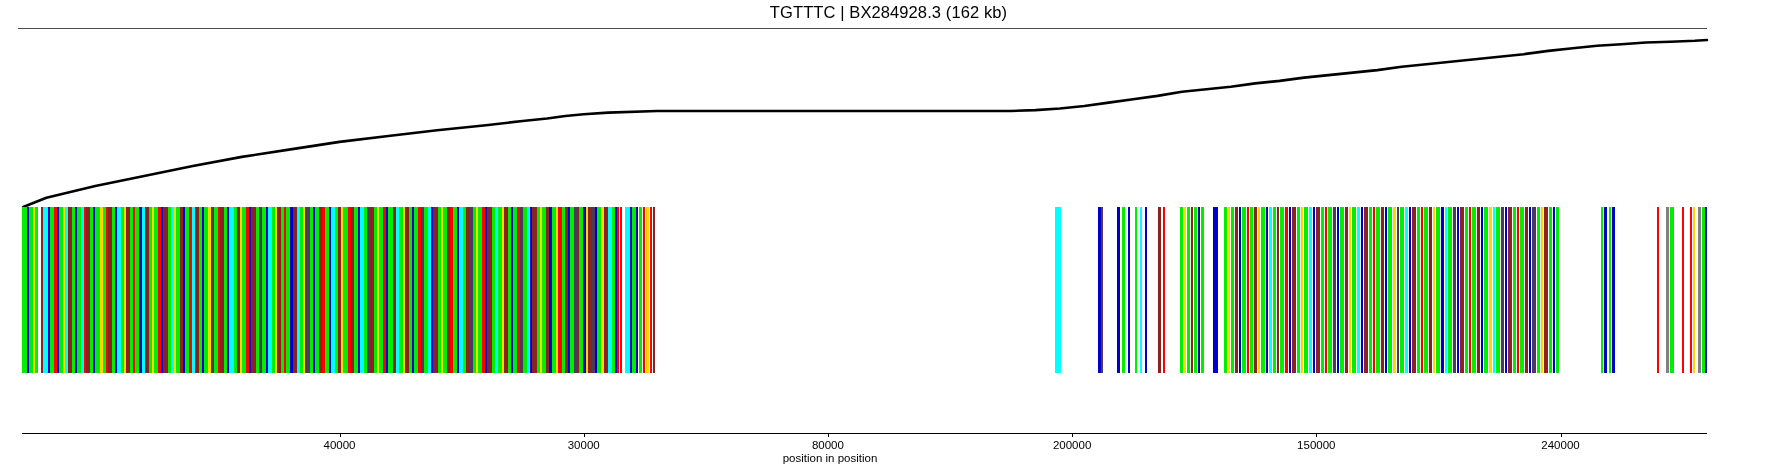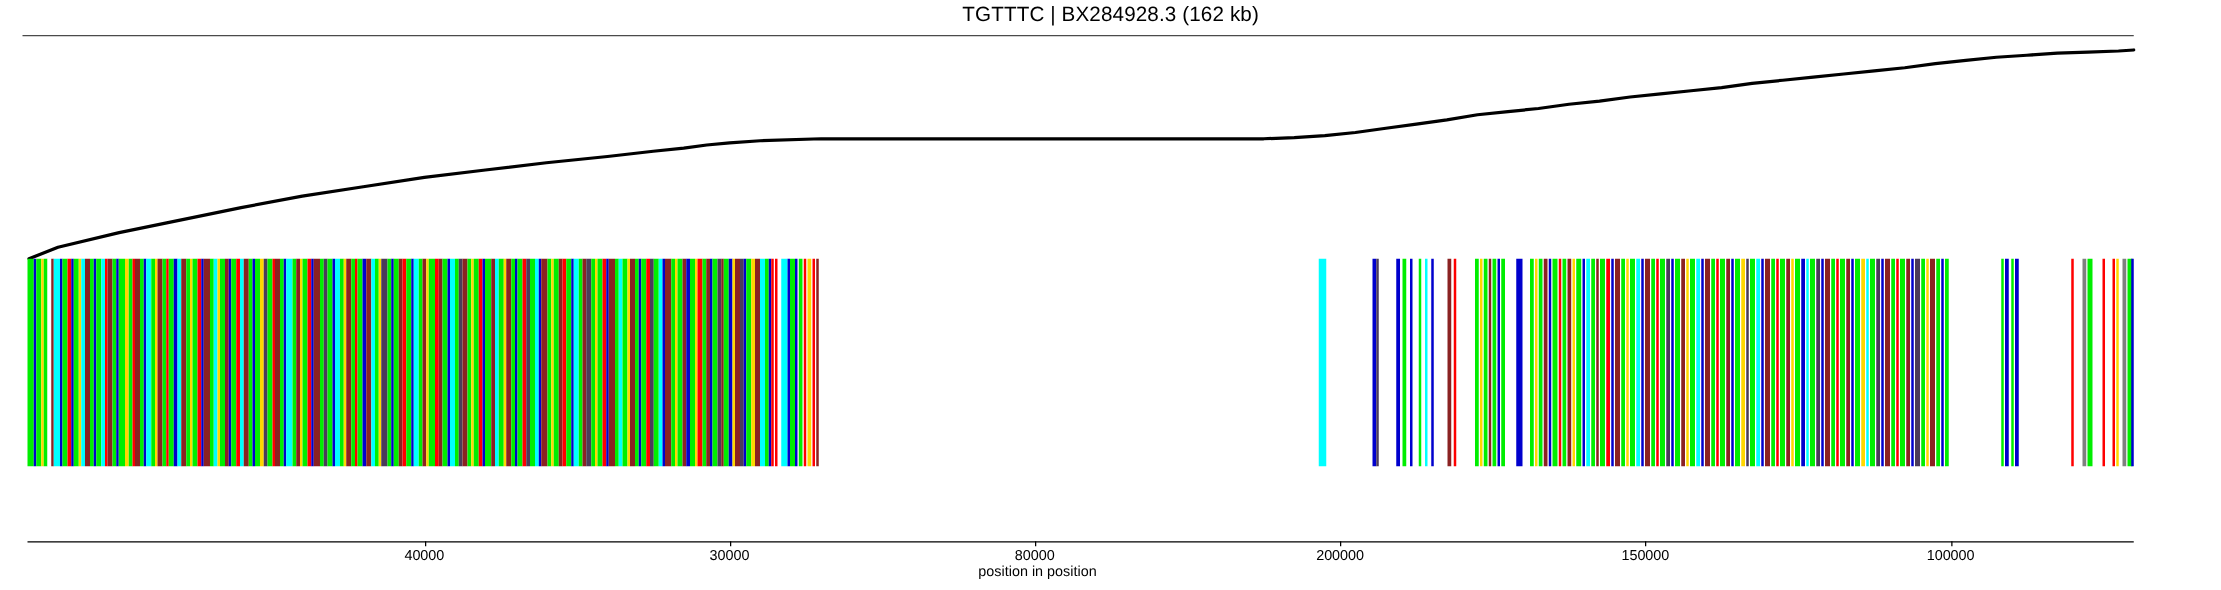--- a/index.html
+++ b/index.html
@@ -440,17 +440,17 @@
       <div class="axis-tick-label" style="left: 339.5px;">40000</div>
       <div class="axis-tick" style="left: 583.7px;"></div>
       <div class="axis-tick-label" style="left: 583.7px;">30000</div>
       <div class="axis-tick" style="left: 827.9px;"></div>
       <div class="axis-tick-label" style="left: 827.9px;">80000</div>
       <div class="axis-tick" style="left: 1072.1px;"></div>
       <div class="axis-tick-label" style="left: 1072.1px;">200000</div>
       <div class="axis-tick" style="left: 1316.3px;"></div>
       <div class="axis-tick-label" style="left: 1316.3px;">150000</div>
       <div class="axis-tick" style="left: 1560.5px;"></div>
-      <div class="axis-tick-label" style="left: 1560.5px;">100000</div>
+      <div class="axis-tick-label" style="left: 1560.5px;">240000</div>
     </div>
   <div id="axis-title">position in position</div>
 
 </div>
 
 </body></html>

